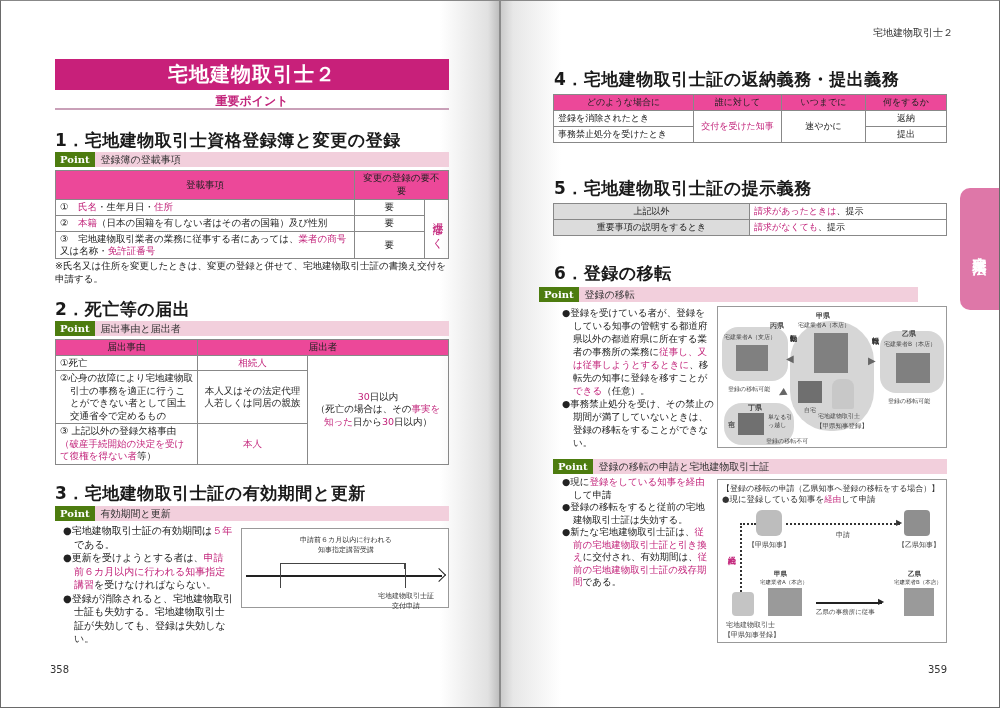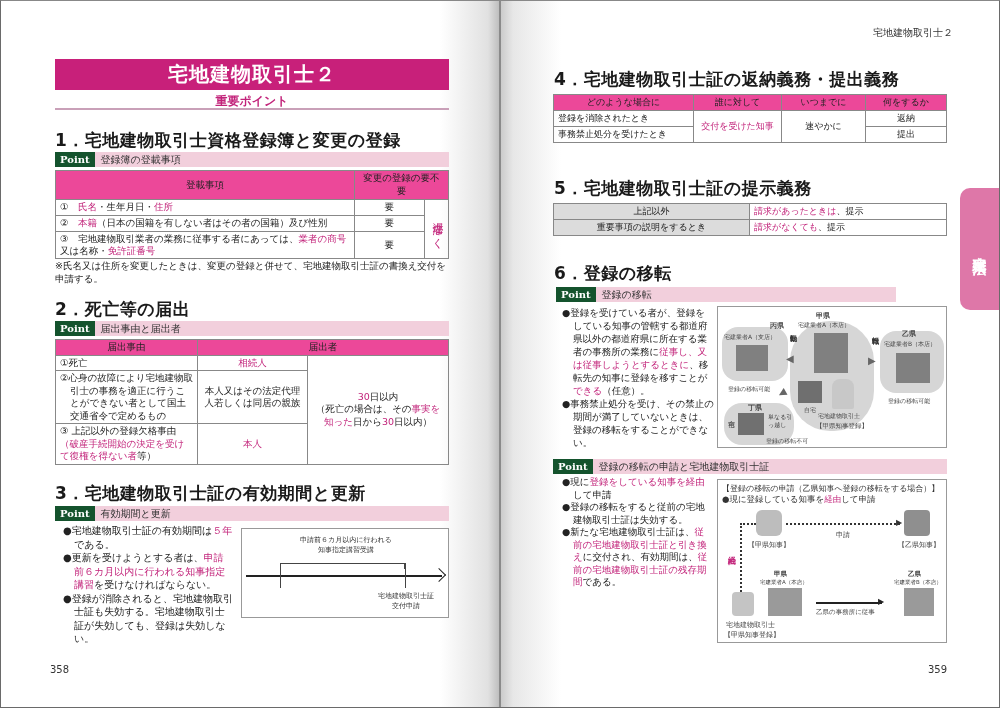--- a/index.html
+++ b/index.html
@@ -16,21 +16,21 @@
   .abs { position: absolute; }
   .pink { color: #c2237a; }
 
   
   .title-bar { position: absolute; left: 54px; top: 59px; width: 394px; height: 31px; background: #c8207a; color: #fff; font-weight: bold; font-size: 20px; text-align: center; line-height: 31px; letter-spacing: 1px; }
   .subtitle { position: absolute; left: 54px; top: 92px; width: 394px; height: 18px; text-align: center; font-size: 12px; font-weight: bold; color: #c2237a; line-height: 18px; border-bottom: 2px solid #c9a0b8; }
 
   .sec-h { position: absolute; font-weight: bold; font-size: 17px; color: #1a1a1a; white-space: nowrap; letter-spacing: 0.5px; }
 
   .point-bar { position: absolute; height: 15px; background: #f2cfdc; font-size: 10px; line-height: 15px; white-space: nowrap; }
-  .point-tag { display: inline-block; background: #14532d; color: #fff; font-weight: bold; font-family: "DejaVu Serif", "Liberation Serif", serif; font-size: 10px; padding: 0 5px; height: 15px; line-height: 15px; margin-right: 6px; }
+  .point-tag { display: inline-block; background: #4d7c0f; color: #fff; font-weight: bold; font-family: "DejaVu Serif", "Liberation Serif", serif; font-size: 10px; padding: 0 5px; height: 15px; line-height: 15px; margin-right: 6px; }
   .point-text { font-family: "DejaVu Serif", "Liberation Serif", serif; color: #333; }
 
   table { border-collapse: collapse; position: absolute; font-size: 9.5px; color: #222; }
   td, th { border: 1px solid #888; padding: 1px 4px; font-weight: normal; vertical-align: middle; }
   th { background: #ec4899; text-align: center; }
   .c { text-align: center; }
   .shade { background: #dcdcdc; }
 
   .note { position: absolute; font-size: 9.5px; line-height: 13px; color: #222; }
 
@@ -115,21 +115,21 @@
 
   <div class="sec-h" style="left:54px; top:482px;">3．宅地建物取引士証の有効期間と更新</div>
   <div class="point-bar" style="left:54px; top:506px; width:394px;">
     <span class="point-tag">Point</span><span class="point-text">有効期間と更新</span>
   </div>
   <div class="bullets" id="s3bullets" style="left:62px; top:524px; width:170px;">
       <div class="b"><span>●</span><span>宅地建物取引士証の有効期間は</span><span class="pink">５年</span><span>である。</span></div>
       <div class="b"><span>●</span><span>更新を受けようとする者は、</span><span class="pink">申請前６カ月以内に行われる知事指定講習</span><span>を受けなければならない。</span></div>
       <div class="b"><span>●</span><span>登録が消除されると、宅地建物取引士証も失効する。宅地建物取引士証が失効しても、登録は失効しない。</span></div>
     </div>
-  <div class="diagram-box" style="left:240px; top:528px; width:208px; height:90px;">
+  <div class="diagram-box" style="left:240px; top:528px; width:208px; height:80px;">
     <div class="abs small" style="left:0; top:6px; width:208px; text-align:center; line-height:10px;">
       <div>申請前６カ月以内に行われる</div>
       <div>知事指定講習受講</div>
     </div>
     <div class="abs" style="left:38px; top:34px; width:125px; height:6px; border:1px solid #444; border-bottom:none;"></div>
     <div class="abs" style="left:4px; top:46px; width:196px; height:1.5px; background:#222;"></div>
     <div class="abs" style="left:192px; top:41px; width:10px; height:10px; border-right:1.5px solid #222; border-top:1.5px solid #222; transform:rotate(45deg);"></div>
     <div class="abs" style="left:38px; top:34px; width:1px; height:25px; background:#444;"></div>
     <div class="abs" style="left:163px; top:34px; width:1px; height:25px; background:#444;"></div>
     <div class="abs small" style="left:120px; top:62px; width:88px; text-align:center; line-height:10px;">
@@ -178,21 +178,21 @@
       <td><span class="pink">請求があったときは</span><span>、提示</span></td>
     </tr>
     <tr>
       <td class="c shade" style="width:196px;">重要事項の説明をするとき</td>
       <td><span class="pink">請求がなくても</span><span>、提示</span></td>
     </tr>
   </tbody>
     </table>
 
   <div class="sec-h" style="left:53px; top:262px;">6．登録の移転</div>
-  <div class="point-bar" style="left:55px; top:287px; width:340px;">
+  <div class="point-bar" style="left:38px; top:287px; width:379px;">
     <span class="point-tag">Point</span><span class="point-text">登録の移転</span>
   </div>
   <div class="bullets" id="s6p1bullets" style="left:61px; top:306px; width:152px; font-size:9.5px; line-height:13px;">
       <div class="b"><span>●</span><span>登録を受けている者が、登録をしている知事の管轄する都道府県以外の都道府県に所在する業者の事務所の業務に</span><span class="pink">従事し、又は従事しようとするときに</span><span>、移転先の知事に登録を移すことが</span><span class="pink">できる</span><span>（任意）。</span></div>
       <div class="b"><span>●</span><span>事務禁止処分を受け、その禁止の期間が満了していないときは、登録の移転をすることができない。</span></div>
     </div>
 
   <div class="diagram-box" style="left:216px; top:306px; width:230px; height:142px;">
     <div class="blob" style="left:72px; top:14px; width:84px; height:110px; border-radius:40px;"></div>
     <div class="blob" style="left:4px; top:20px; width:66px; height:54px; border-radius:16px;"></div>

